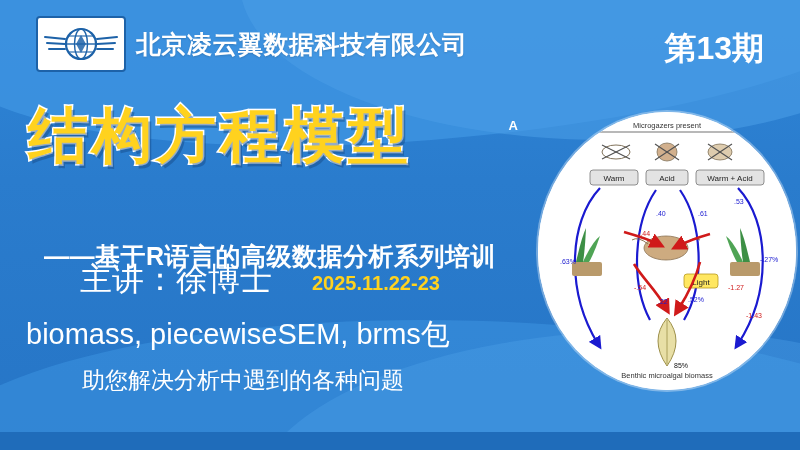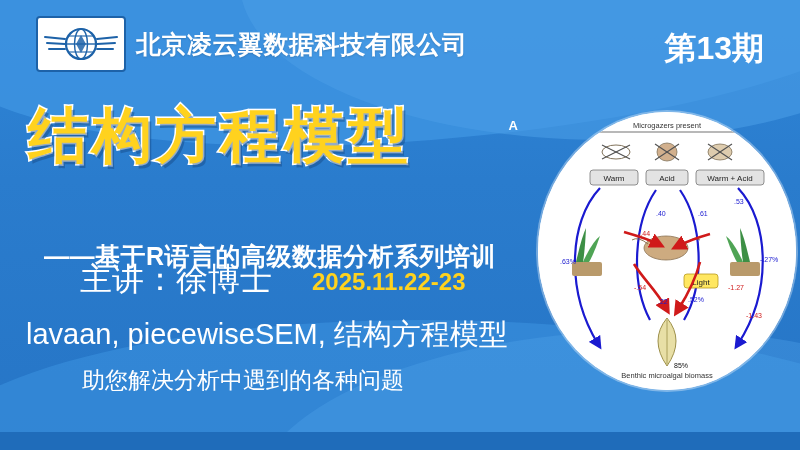--- a/index.html
+++ b/index.html
@@ -148,21 +148,21 @@
     z-index: 6;
   }
   .speaker {
     color: #ffffff;
     font-size: 32px;
     font-weight: normal;
     white-space: nowrap;
   }
   .dates {
     color: #ffd21e;
-    font-size: 24px;
+    font-size: 20px;
     font-weight: bold;
     white-space: nowrap;
   }
 
   
   .packages {
     position: absolute;
     top: 315px;
     left: 26px;
     color: #ffffff;
@@ -251,21 +251,21 @@
   <div class="issue-badge">第13期</div>
 
   <div class="main-title">结构方程模型</div>
   <div class="subtitle">——基于R语言的高级数据分析系列培训</div>
 
   <div class="speaker-row">
     <div class="speaker">主讲：徐博士</div>
     <div class="dates">2025.11.22-23</div>
   </div>
 
-  <div class="packages">lavaan, piecewiseSEM, 结构方程模型</div>
+  <div class="packages">biomass, piecewiseSEM, brms包</div>
   <div class="tagline">助您解决分析中遇到的各种问题</div>
 
   <div class="fig-label-A">A</div>
   <div class="figure">
     <svg width="258" height="278" viewBox="0 0 258 278">
       <rect x="0" y="0" width="258" height="278" fill="#ffffff"></rect>
 
       <text x="129" y="16" font-size="7.5" fill="#333" text-anchor="middle" font-family="Liberation Sans, sans-serif">Microgazers present</text>
       <line x1="60" y1="20" x2="198" y2="20" stroke="#333" stroke-width="0.7"></line>
 

